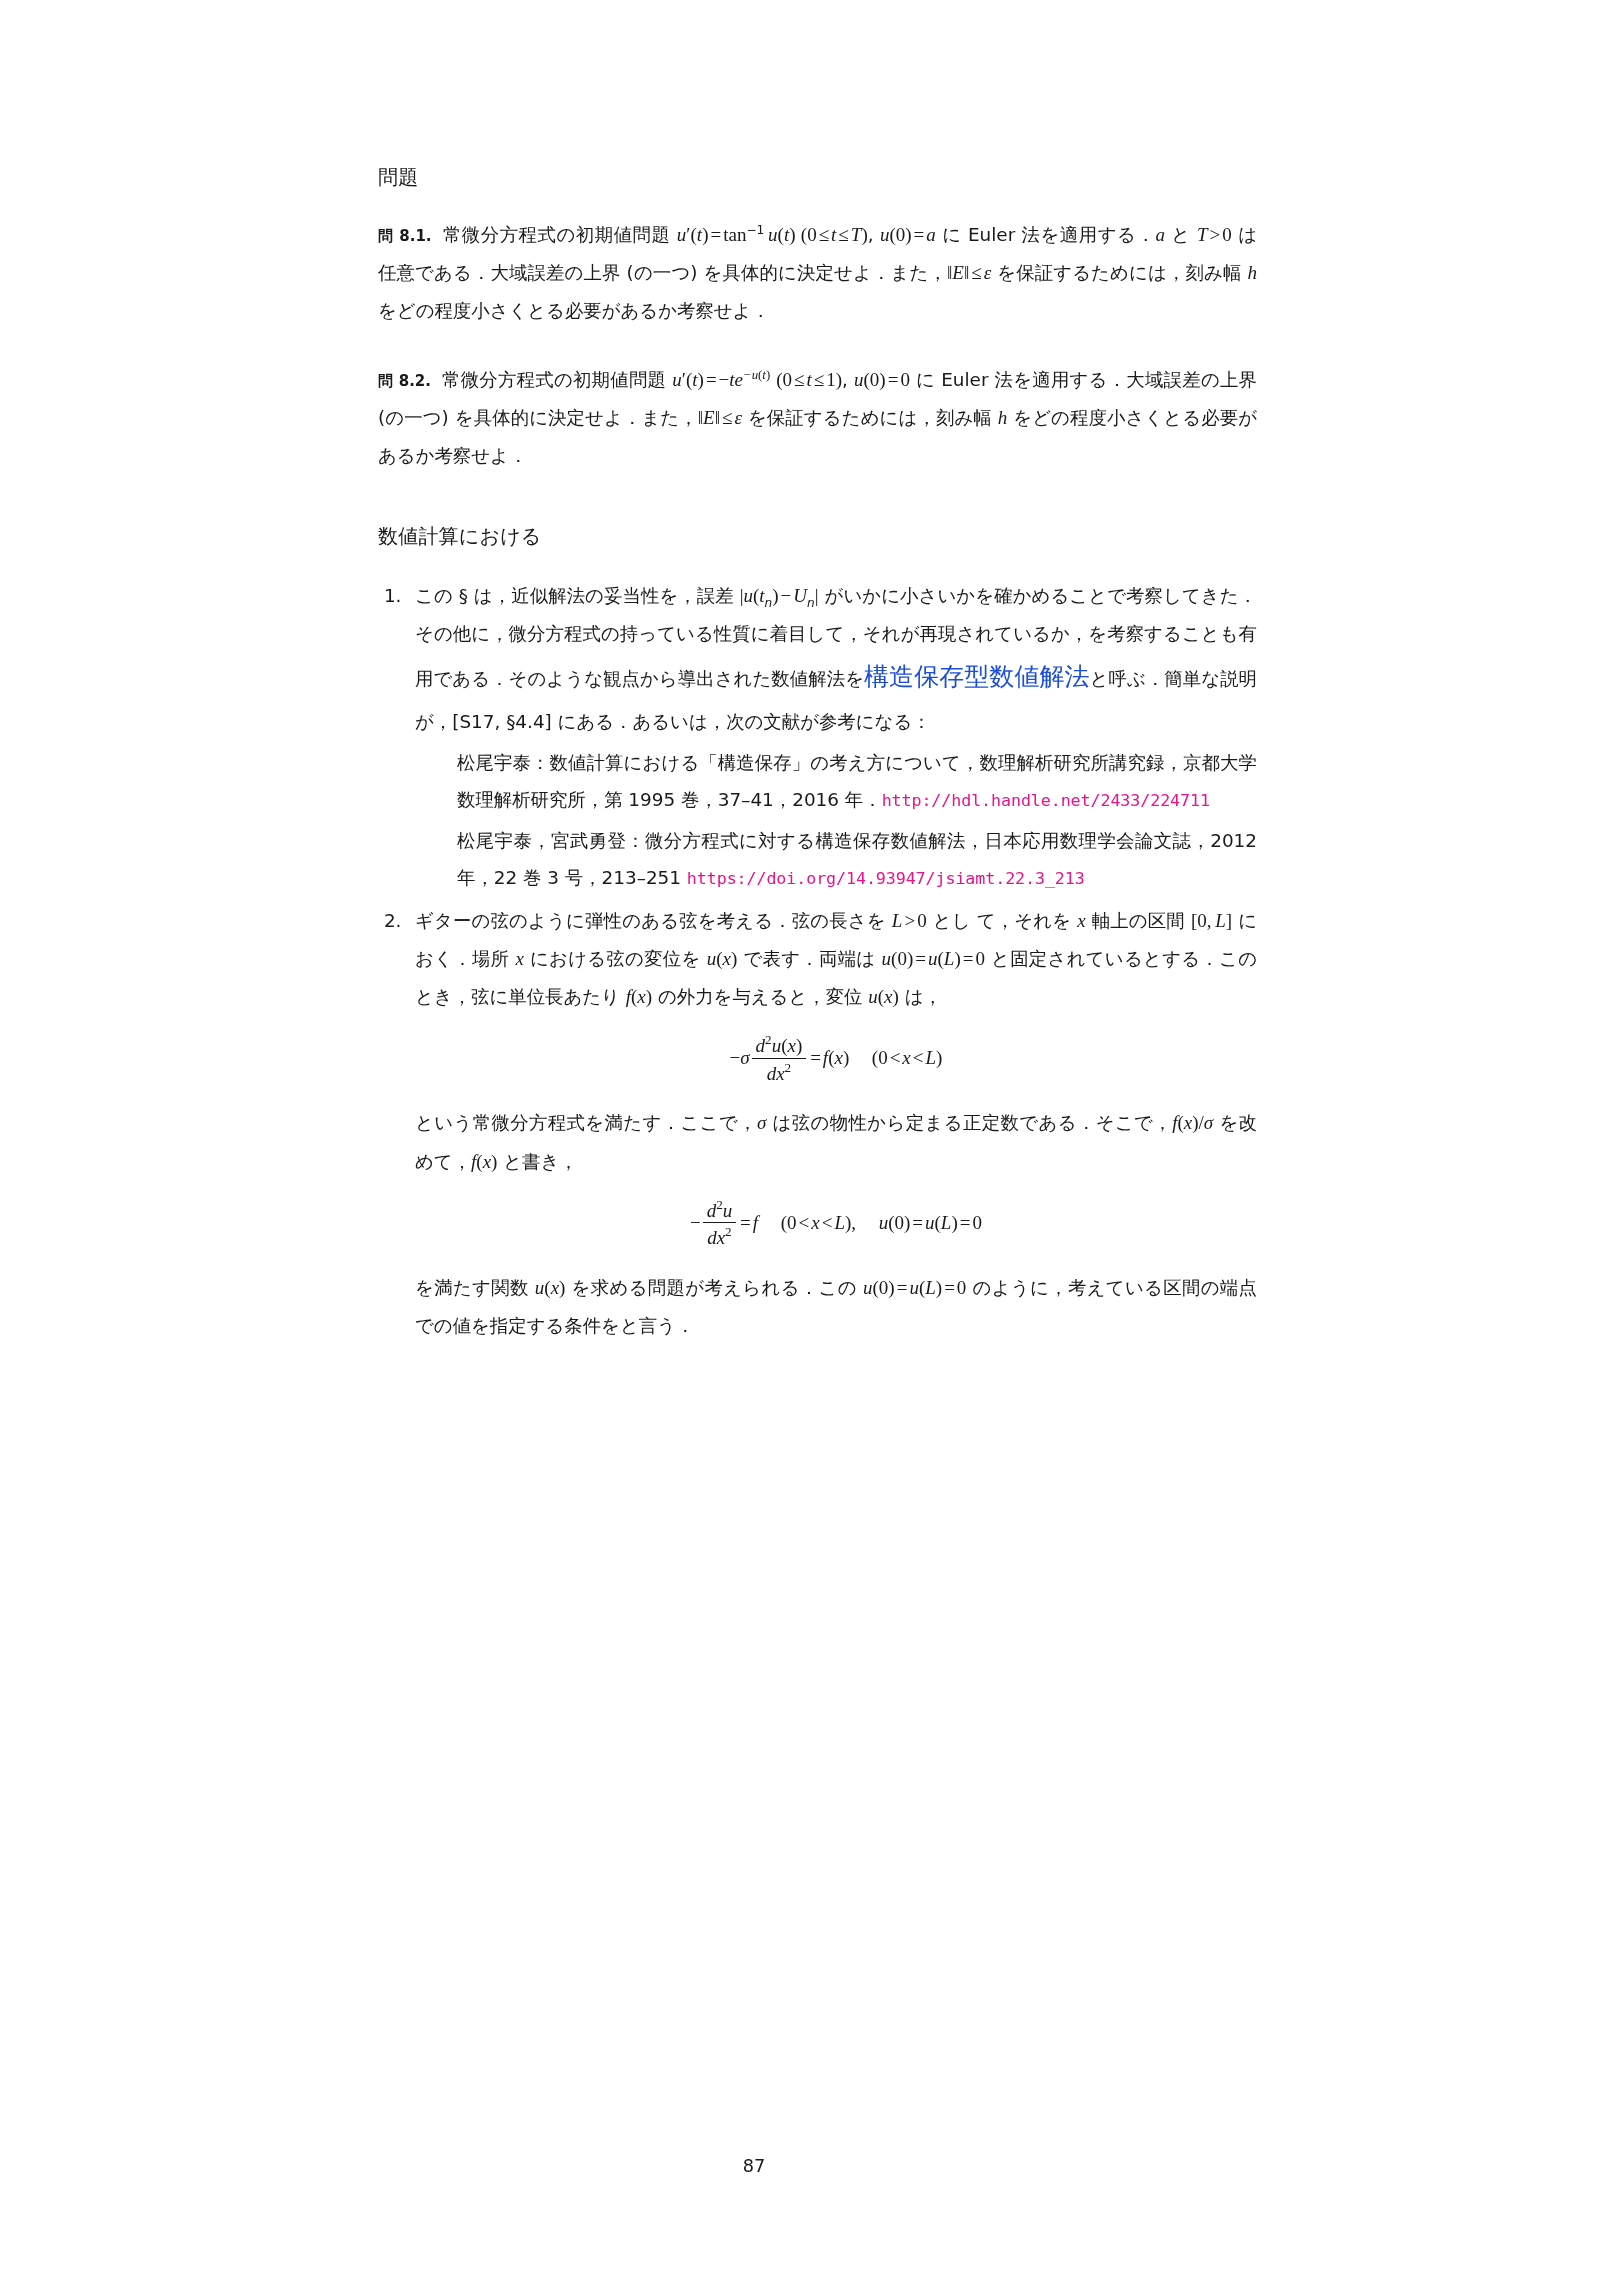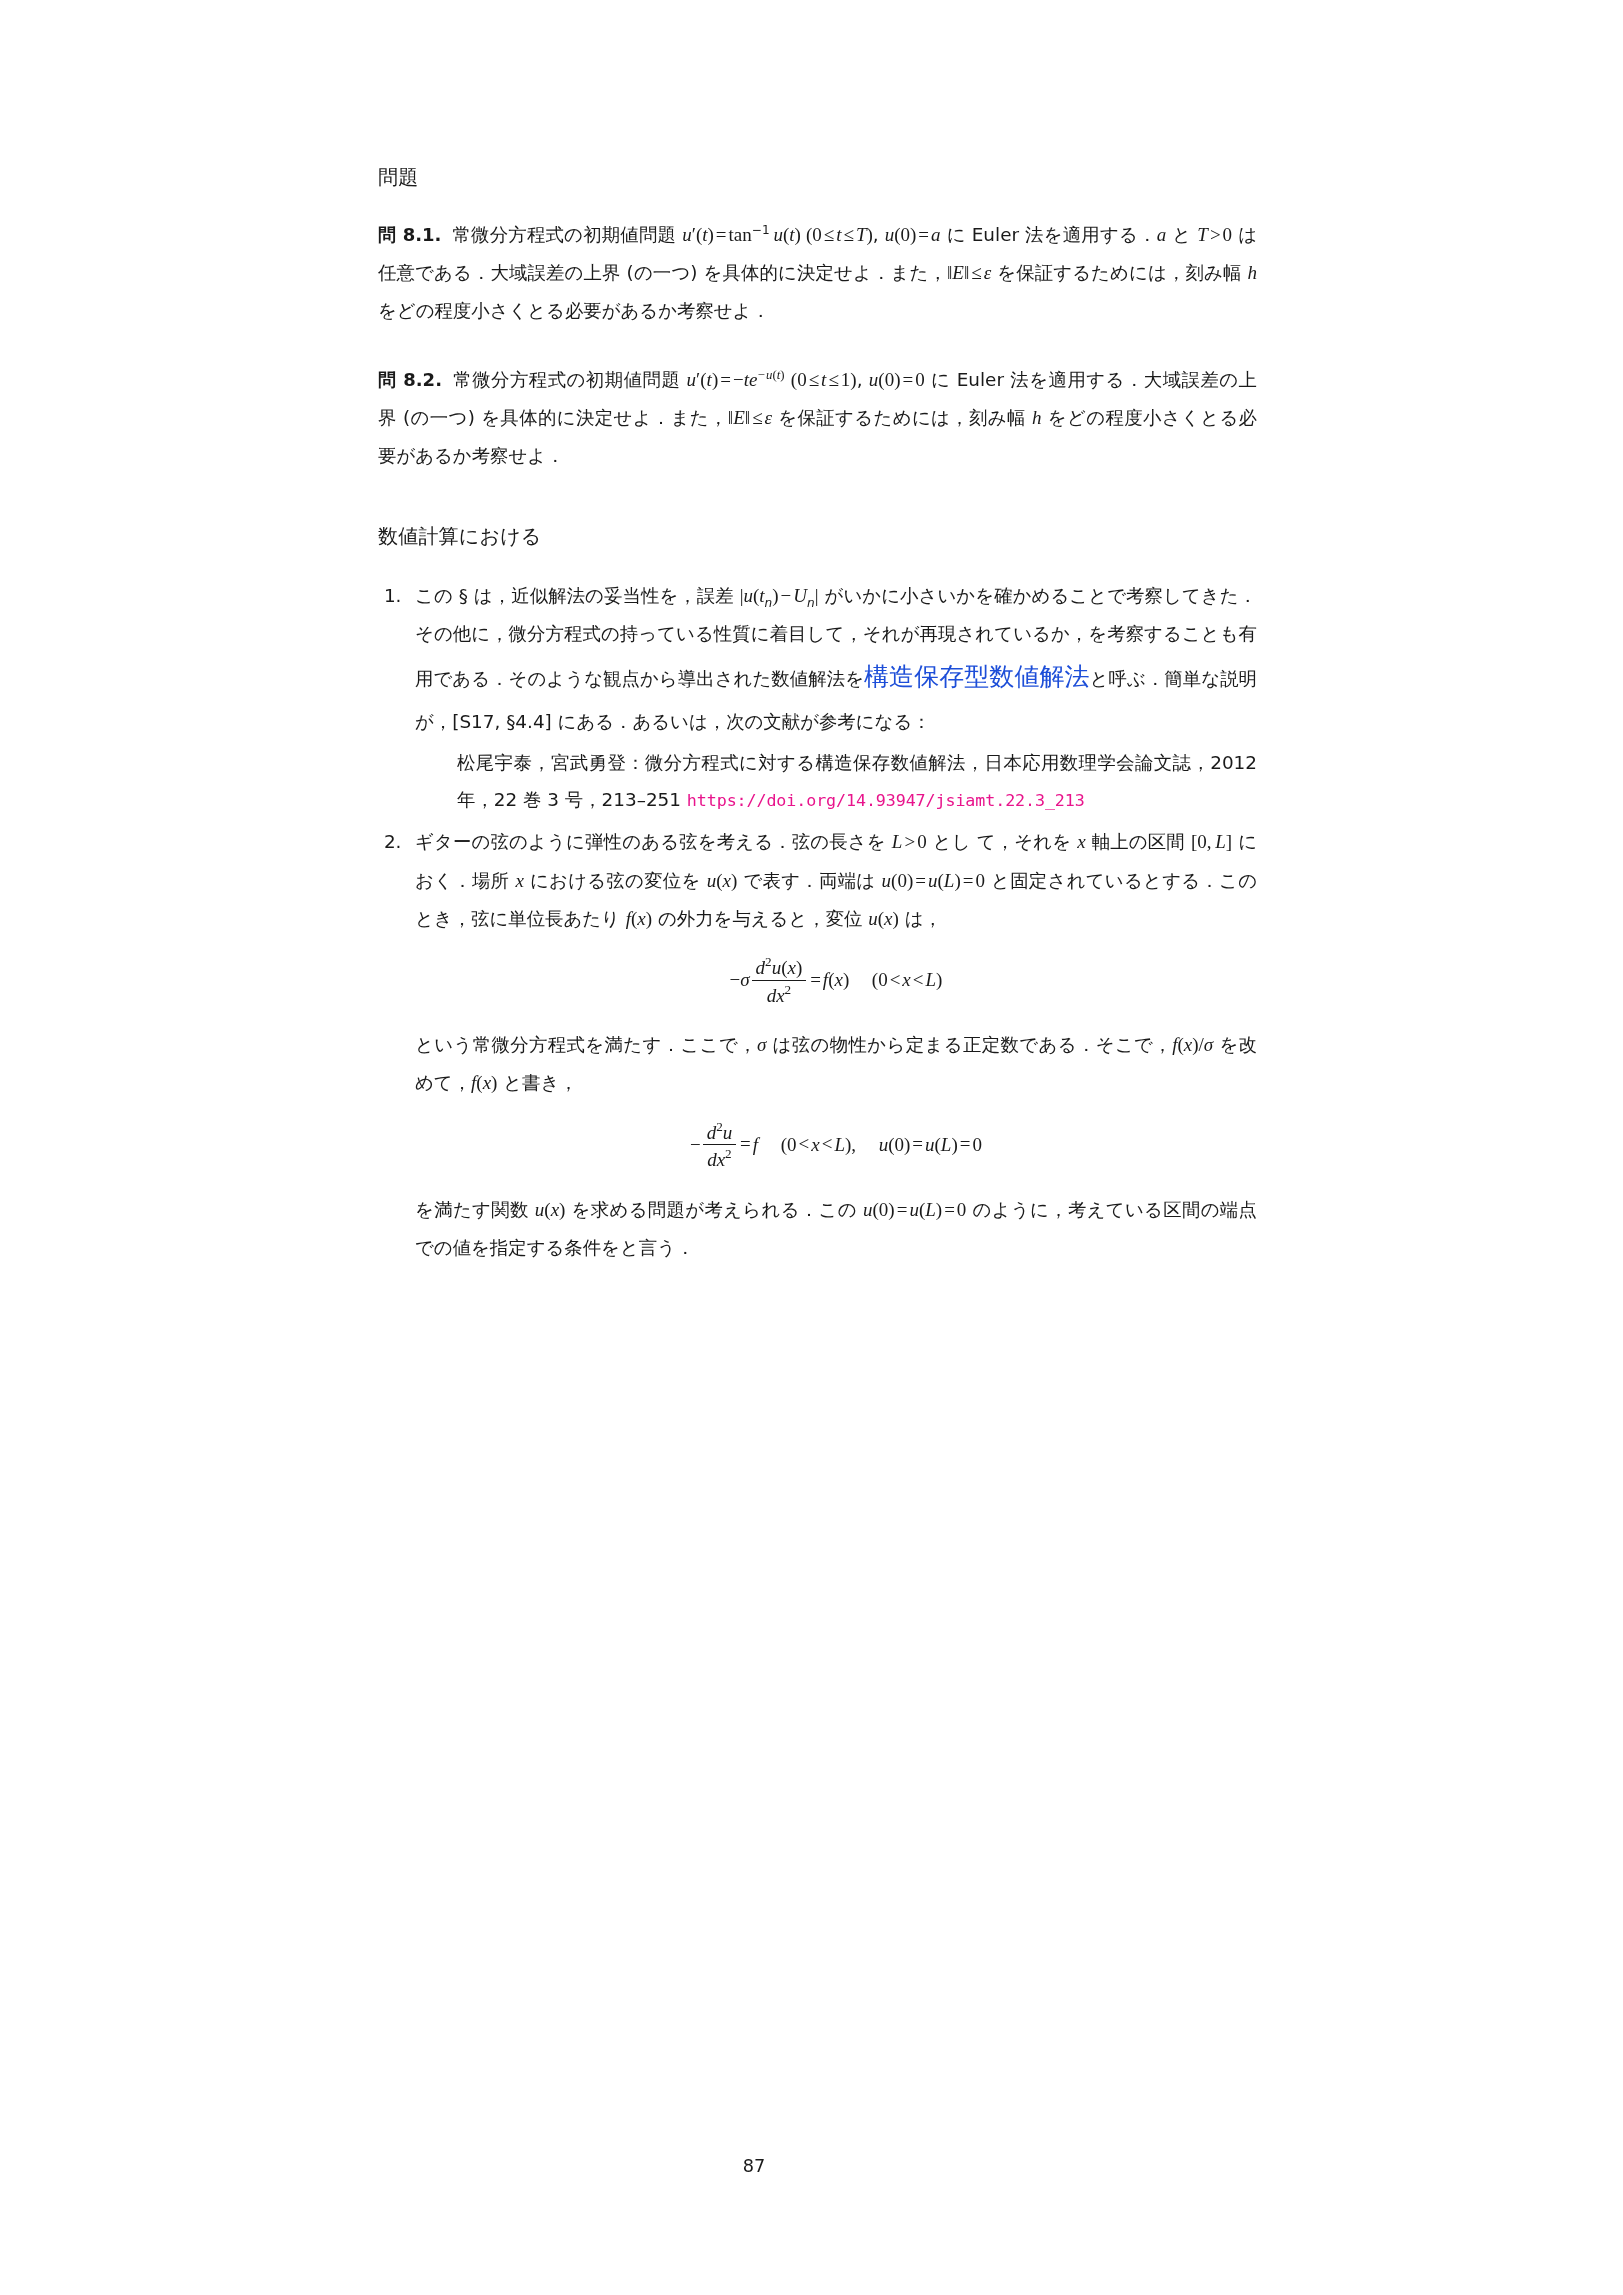--- a/index.html
+++ b/index.html
@@ -50,21 +50,21 @@
     font-size: 18.4px;
     line-height: 2.02;
     margin: 0 0 22.6px 0;
     text-align: justify;
     text-justify: inter-character;
     color: #1a1a1a;
   }
   .qlabel {
     font-family: "DejaVu Sans", sans-serif;
     font-weight: bold;
-    font-size: 18px;
+    font-size: 15px;
   }
   .qgap { display: inline-block; width: 10.8px; }
   
   .m {
     font-family: "Liberation Serif", serif;
     font-style: italic;
     font-size: 19px;
   }
   .mr {
     font-family: "Liberation Serif", serif;
@@ -185,20 +185,21 @@
 
     <div class="section-head2">数値計算における</div>
 
     <ol class="items">
 
       <li>
         <span class="num">1.</span>
         <p class="body">この § は，近似解法の妥当性を，誤差 <span class="mr">|</span><span class="m">u</span><span class="mr">(</span><span class="m">t</span><sub class="sb">n</sub><span class="mr">)</span><span class="op">−</span><span class="m">U</span><sub class="sb">n</sub><span class="mr">|</span> がいかに小さいかを確かめることで考察してきた．その他に，微分方程式の持っている性質に着目して，それが再現されているか，を考察することも有用である．そのような観点から導出された数値解法を<span class="hl">構造保存型数値解法</span>と呼ぶ．簡単な説明が，[S17, §4.4] にある．あるいは，次の文献が参考になる：</p>
 
         <div class="indent-block">
+          <p class="body">松尾宇泰：数値計算における「構造保存」の考え方について，数理解析研究所講究録，京都大学数理解析研究所，第 1995 巻，37–41，2016 年．<span class="url">http://hdl.handle.net/2433/224711</span></p>
           <p class="body">松尾宇泰，宮武勇登：微分方程式に対する構造保存数値解法，日本応用数理学会論文誌，2012 年，22 巻 3 号，213–251 <span class="url">https://doi.org/14.93947/jsiamt.22.3_213</span></p>
         </div>
       </li>
 
       <li>
         <span class="num">2.</span>
         <p class="body">ギターの弦のように弾性のある弦を考える．弦の長さを <span class="m">L</span><span class="op">&gt;</span><span class="mr">0</span> とし て，それを <span class="m">x</span> 軸上の区間 <span class="mr">[0, </span><span class="m">L</span><span class="mr">]</span> におく．場所 <span class="m">x</span> における弦の変位を <span class="m">u</span><span class="mr">(</span><span class="m">x</span><span class="mr">)</span> で表す．両端は <span class="m">u</span><span class="mr">(0)</span><span class="op">=</span><span class="m">u</span><span class="mr">(</span><span class="m">L</span><span class="mr">)</span><span class="op">=</span><span class="mr">0</span> と固定されているとする．このとき，弦に単位長あたり <span class="m">f</span><span class="mr">(</span><span class="m">x</span><span class="mr">)</span> の外力を与えると，変位 <span class="m">u</span><span class="mr">(</span><span class="m">x</span><span class="mr">)</span> は，</p>
 
         <div class="dmath">
           <span class="mr">−</span><span class="m">σ</span><span class="frac"><span class="nu"><span class="m">d</span><sup class="ex">2</sup><span class="m">u</span><span class="mr">(</span><span class="m">x</span><span class="mr">)</span></span><span class="de"><span class="m">dx</span><sup class="ex">2</sup></span></span><span class="op">=</span><span class="m">f</span><span class="mr">(</span><span class="m">x</span><span class="mr">)</span><span class="spacer-wide"></span><span class="mr">(0</span><span class="op">&lt;</span><span class="m">x</span><span class="op">&lt;</span><span class="m">L</span><span class="mr">)</span>

